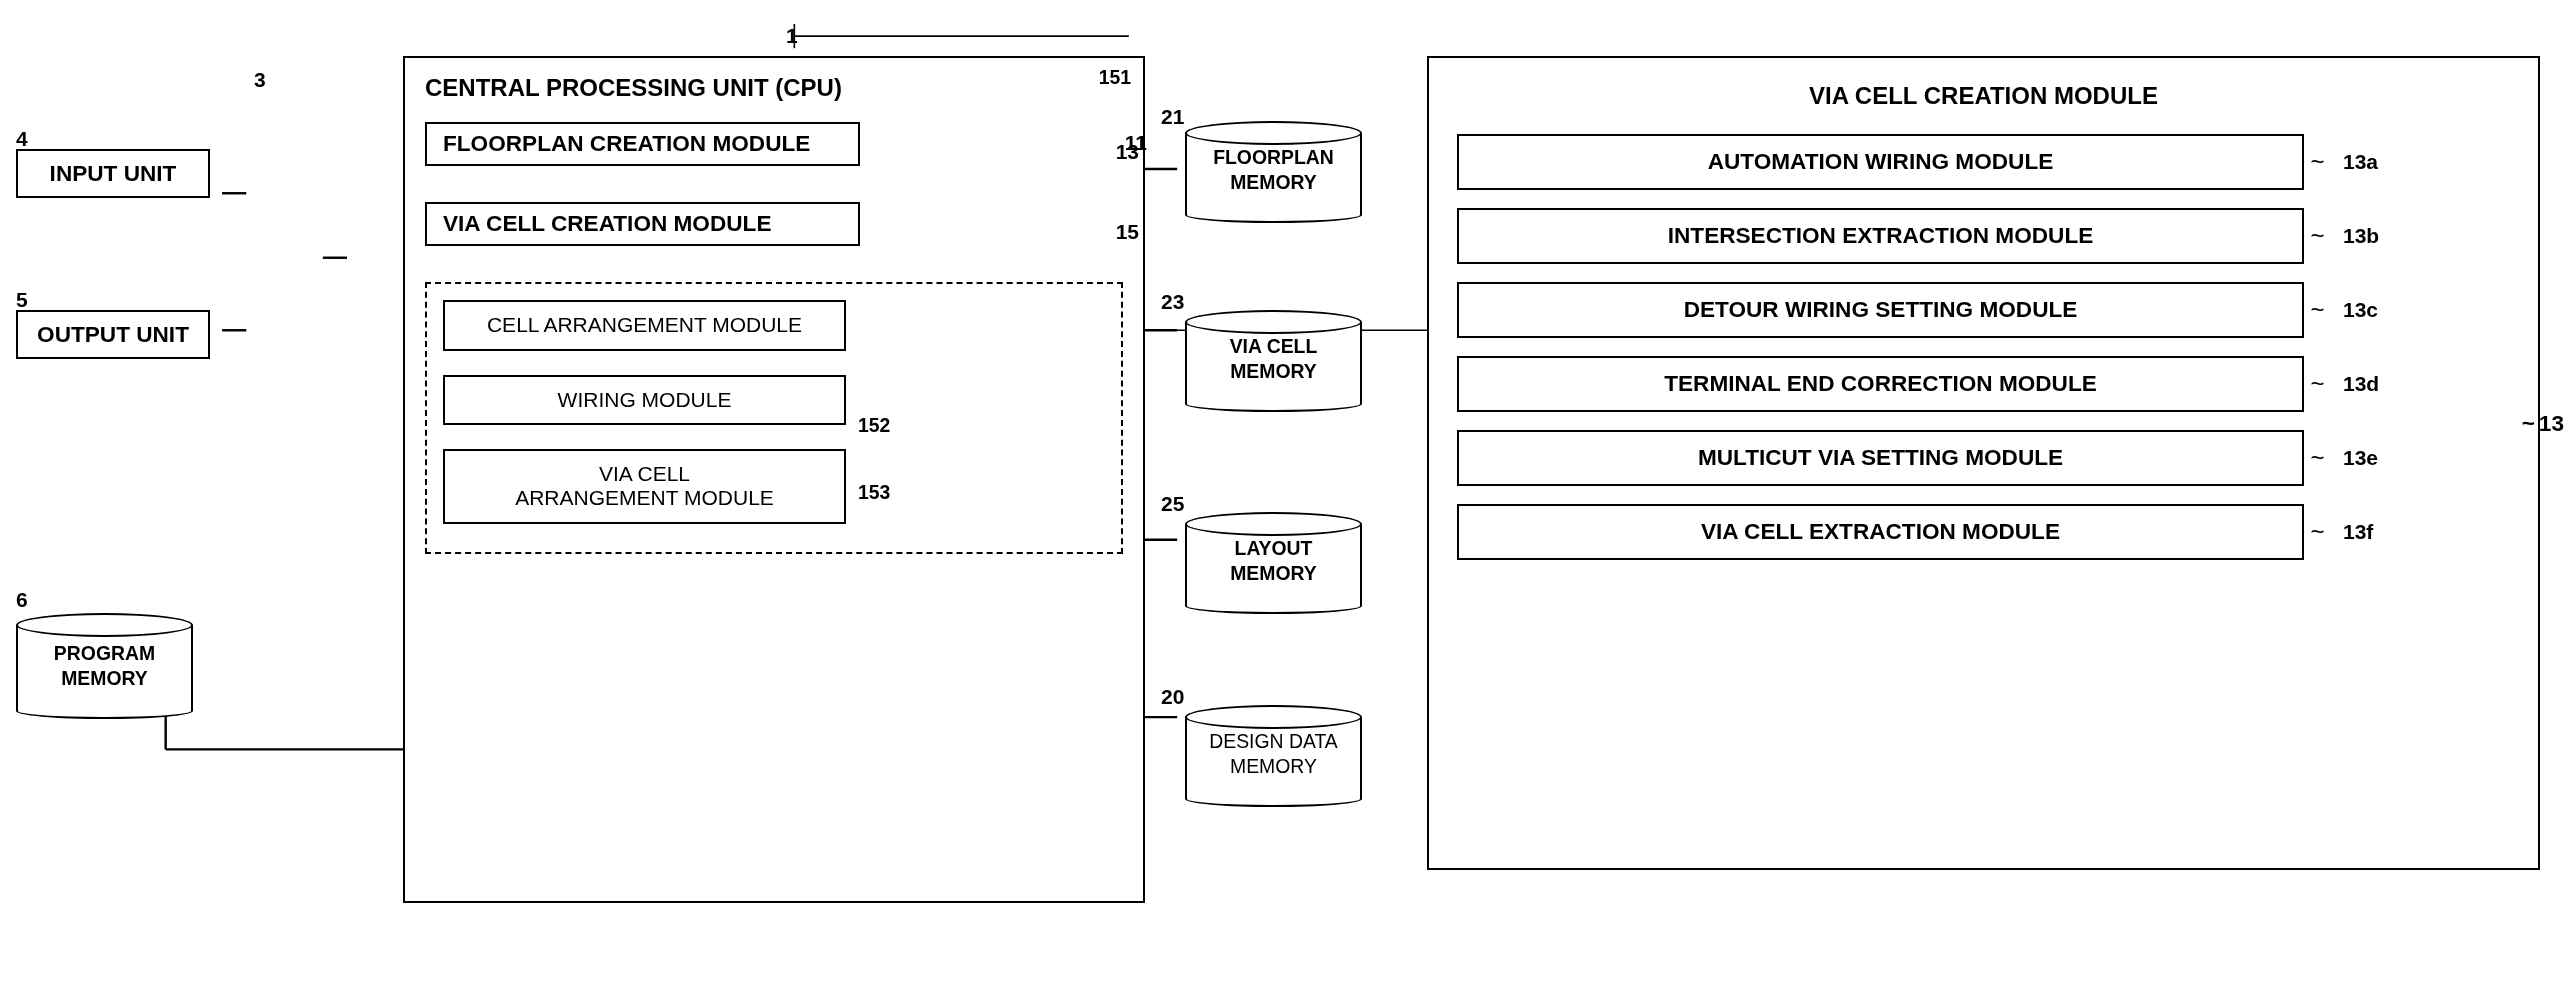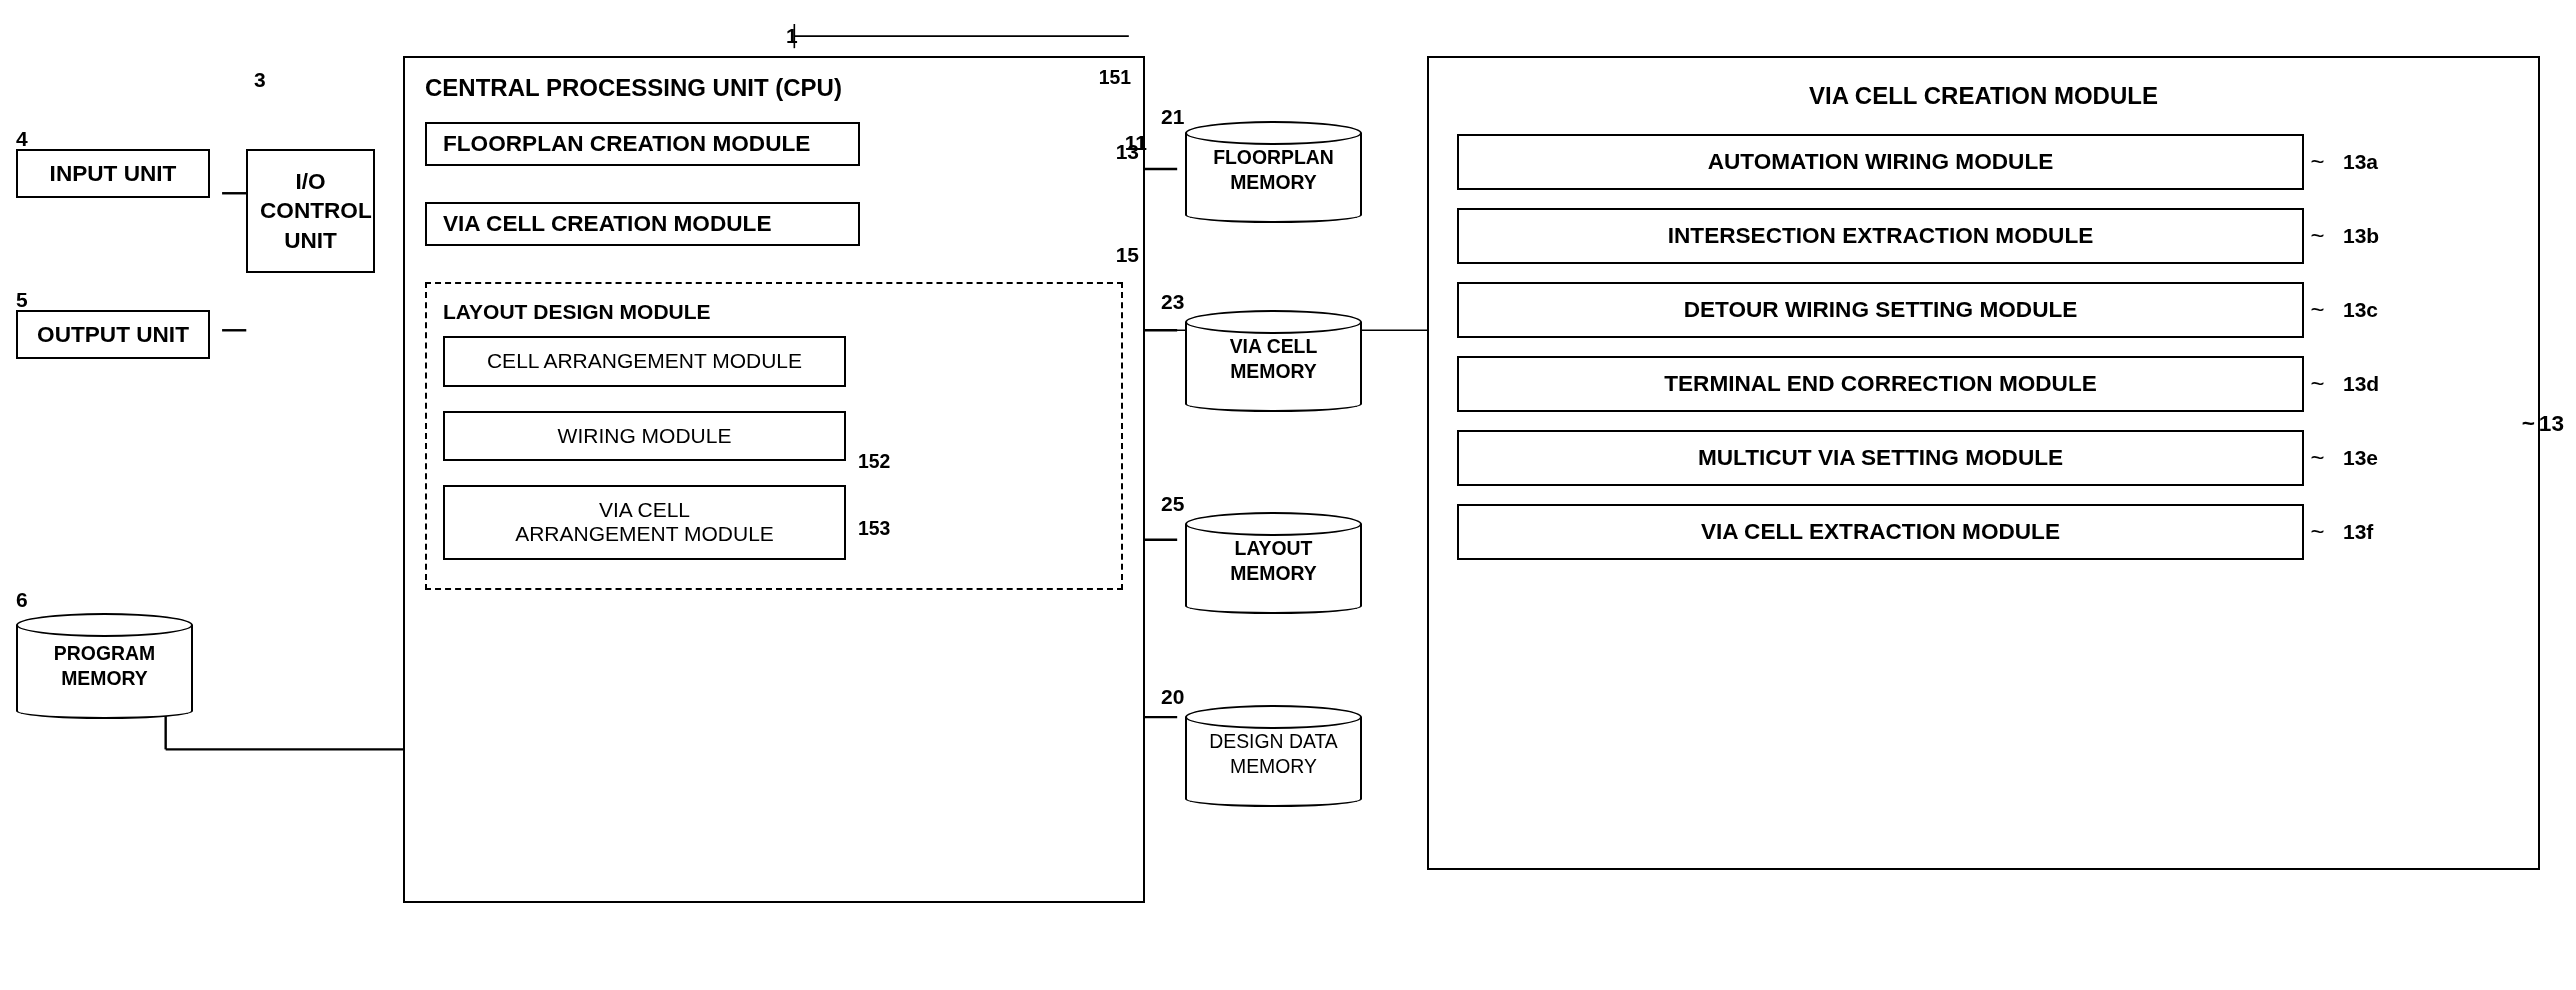--- a/index.html
+++ b/index.html
@@ -206,27 +206,20 @@
   <div style="position:absolute; left:8px; top:125px; width:194px;">
     <div class="io-box">INPUT UNIT</div>
   </div>
 
   <div class="number-label" style="left: 8px; top: 264px;">5</div>
 
   <div style="position:absolute; left:8px; top:286px; width:194px;">
     <div class="io-box">OUTPUT UNIT</div>
   </div>
 
-  <div style="position:absolute; left:238px; top:125px; width:129px;">
-    <div class="io-control-box">
-      <span style="white-space:pre-line;">I/O
-CONTROL
-UNIT</span>
-    </div>
-  </div>
 
   <div class="number-label" style="left: 8px; top: 564px;">6</div>
 
   <div style="position:absolute; left:8px; top:589px; width:177px;">
     <div class="mem-cyl-top"></div>
     <div class="mem-cyl-body" style="white-space:pre-line;">PROGRAM
 MEMORY</div>
     <div class="mem-cyl-bottom"></div>
   </div>
 
@@ -236,25 +229,24 @@
 
     <div style="position:absolute; right:-4px; top:73px; font-size:21px; font-weight:bold;">11</div>
 
     <div style="margin-bottom:20px; position:relative;">
       <div class="module-box">FLOORPLAN CREATION MODULE</div>
       <span style="position:absolute; right:-16px; top:50%; transform:translateY(-50%); font-size:21px; font-weight:bold;">13</span>
     </div>
 
     <div style="margin-bottom:20px; position:relative;">
       <div class="module-box">VIA CELL CREATION MODULE</div>
-      <span style="position:absolute; right:-16px; top:50%; transform:translateY(-50%); font-size:21px; font-weight:bold;margin-top:23px;">15</span>
+      <span style="position:absolute; right:-16px; top:50%; transform:translateY(-50%); font-size:21px; font-weight:bold;">15</span>
     </div>
 
     <div class="layout-design-dashed">
-      <div class="layout-design-title">LAYOUT DESIGN MODULE</div>
 
       <div style="position:absolute; right:12px; top:8px; font-size:19.4px; font-weight:bold;">151</div>
 
       <div style="margin-bottom:12px;">
         <div class="sub-module-box">CELL ARRANGEMENT MODULE</div>
       </div>
 
       <div style="margin-bottom:12px; display:flex; align-items:flex-end; gap:12px;">
         <div class="sub-module-box">WIRING MODULE</div>
         <span style="font-size:19.4px; font-weight:bold;">152</span>

